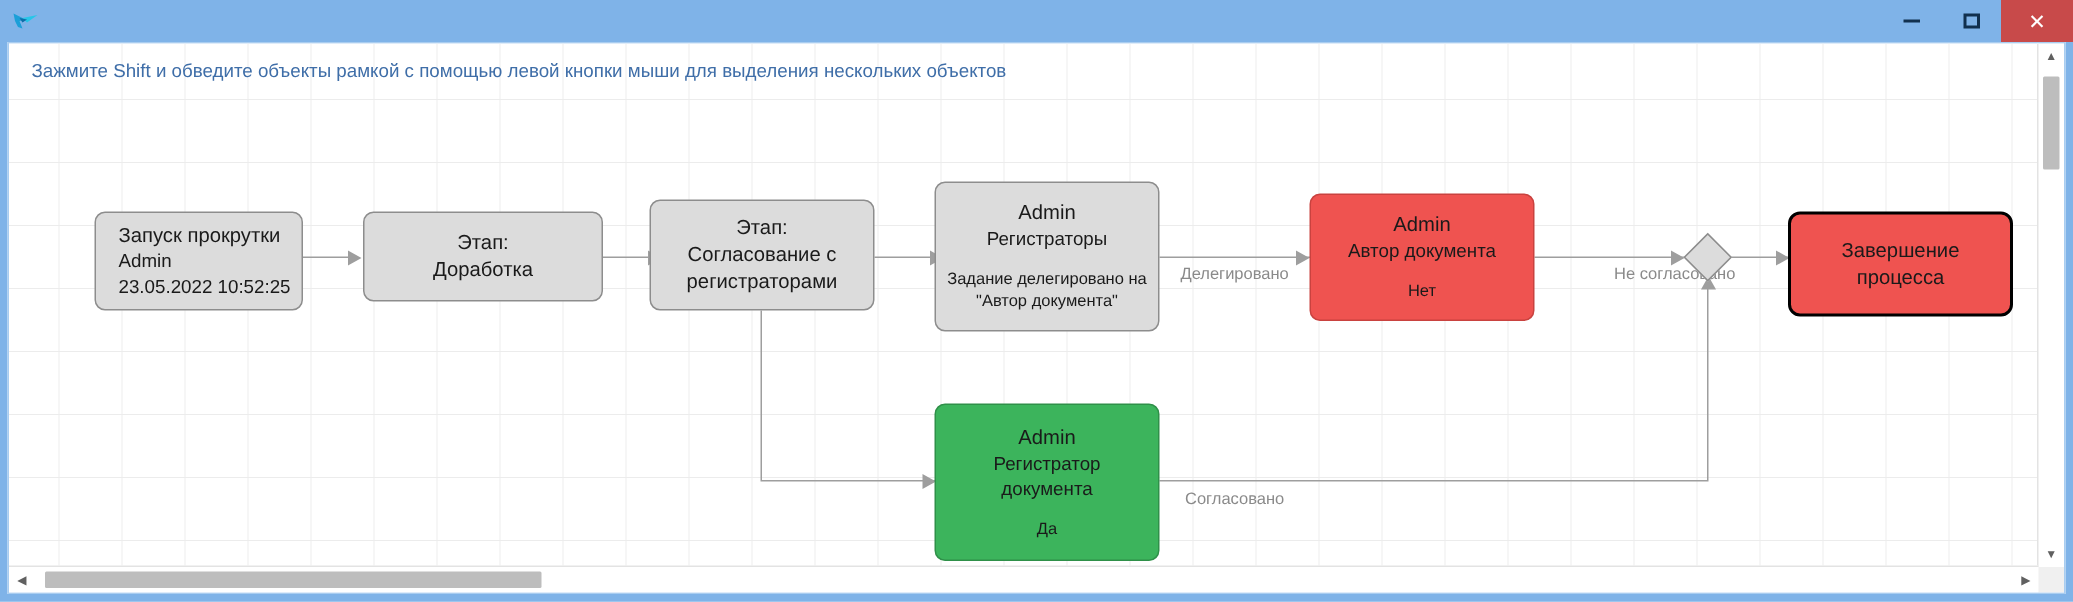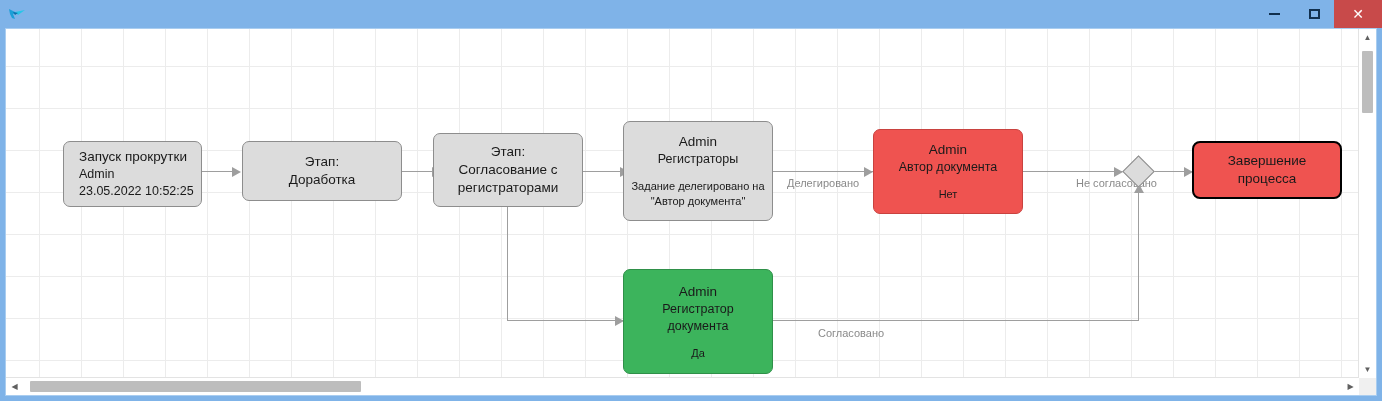--- a/index.html
+++ b/index.html
@@ -149,20 +149,21 @@
       </button>
       <button class="win-btn close">✕</button>
     </div>
   </div>
 
   <div class="client">
 
     <div class="canvas">
 
       <div class="help">
+        <div>Зажмите Shift и обведите объекты рамкой с помощью левой кнопки мыши для выделения нескольких объектов</div>
       </div>
 
       <div class="edge h" style="left:196px;top:142px;width:32px;"></div>
       <div class="arrow" style="left:226px;top:137.5px;"></div>
 
       <div class="edge h" style="left:396px;top:142px;width:32px;"></div>
       <div class="arrow" style="left:426px;top:137.5px;"></div>
 
       <div class="edge h" style="left:577px;top:142px;width:42px;"></div>
       <div class="arrow" style="left:614px;top:137.5px;"></div>
@@ -178,21 +179,21 @@
       <div class="edge h" style="left:1144px;top:142px;width:48px;"></div>
       <div class="arrow" style="left:1178px;top:137.5px;"></div>
 
       <div class="edge v" style="left:501px;top:178px;height:113px;"></div>
       <div class="edge h" style="left:501px;top:291px;width:118px;"></div>
       <div class="arrow" style="left:609px;top:286.5px;"></div>
 
       <div class="edge h" style="left:767px;top:291px;width:366px;"></div>
       <div class="edge v" style="left:1132px;top:158px;height:133px;"></div>
       <div class="arrow up" style="left:1127.5px;top:155px;"></div>
-      <div class="elabel" style="left:784px;top:298px;margin-left:28px;">Согласовано</div>
+      <div class="elabel" style="left:784px;top:298px;">Согласовано</div>
 
       <div class="diamond" style="left:1121px;top:131px;"></div>
 
       <div class="node start" style="left:57px;top:112px;width:139px;height:66px;">
         <div class="l1">Запуск прокрутки</div>
         <div class="l2">Admin</div>
         <div class="l2">23.05.2022 10:52:25</div>
       </div>
 
       <div class="node" style="left:236px;top:112px;width:160px;height:60px;">
@@ -222,21 +223,21 @@
       </div>
 
       <div class="node green" style="left:617px;top:240px;width:150px;height:105px;">
         <div class="l1">Admin</div>
         <div class="l2">Регистратор</div>
         <div class="l2">документа</div>
         <div class="gap"></div>
         <div class="l3">Да</div>
       </div>
 
-      <div class="node end" style="left:1186px;top:112px;width:150px;height:58px;">
+      <div class="node end" style="left:1186px;top:112px;width:150px;height:70px;">
         <div class="l1">Завершение</div>
         <div class="l1">процесса</div>
       </div>
 
     </div>
 
     <div class="vscroll">
       <div class="sb-arrow" style="top:0;left:0;">▲</div>
       <div class="vthumb" style="top:22px;height:62px;"></div>
       <div class="sb-arrow" style="bottom:0;left:0;">▼</div>

